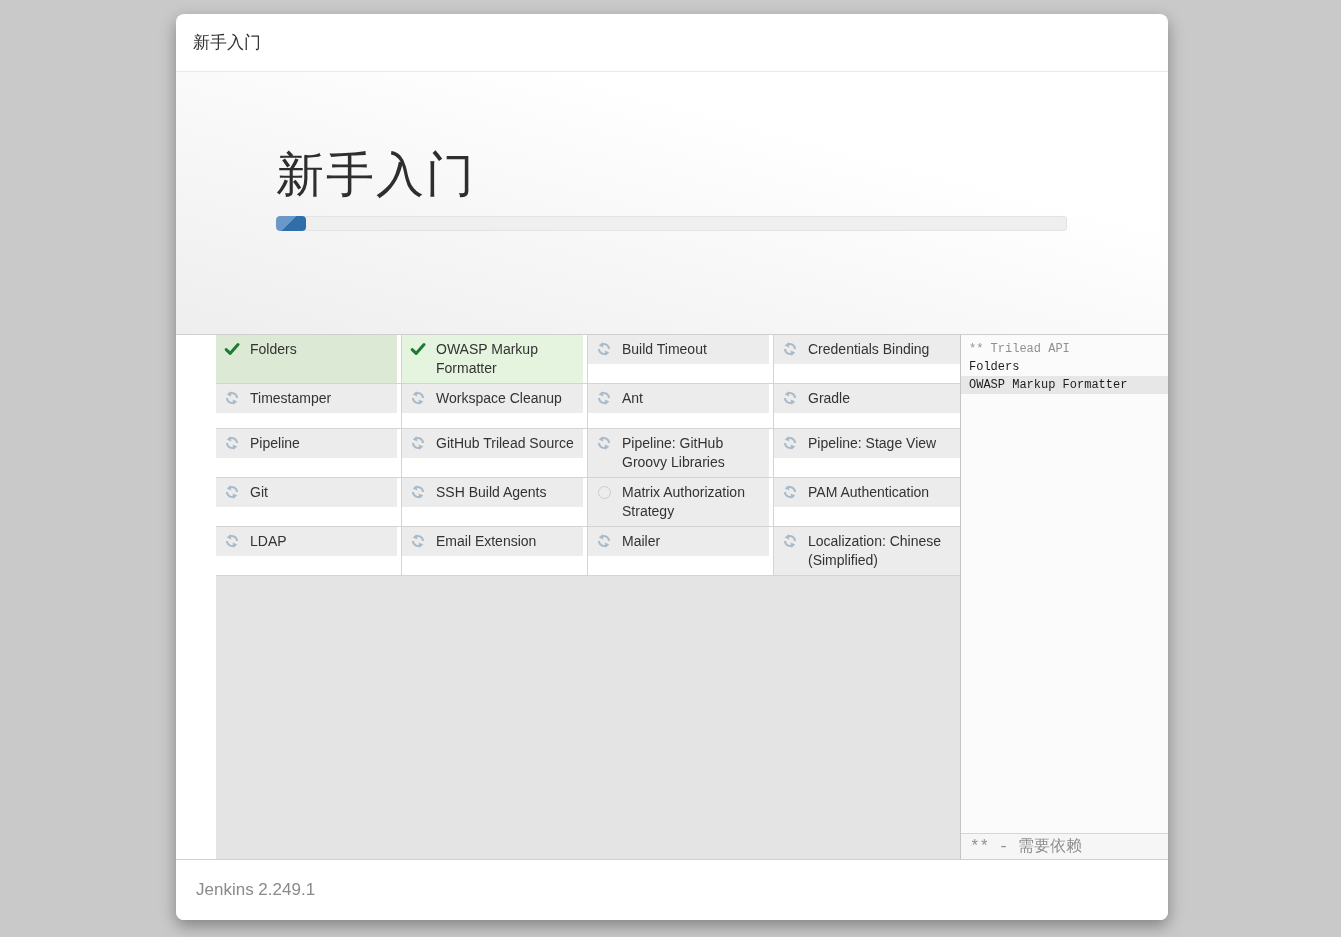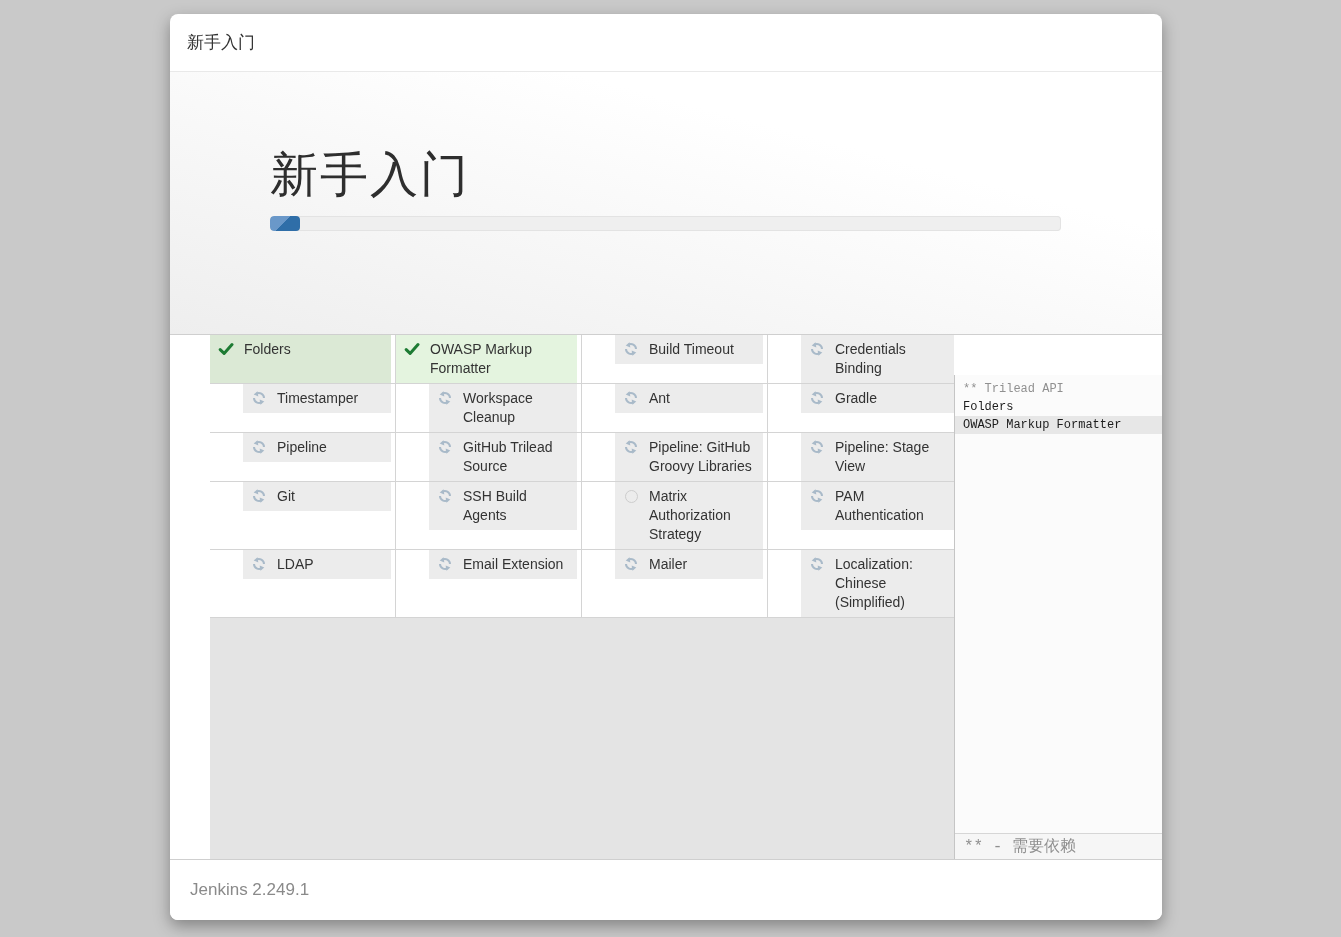--- a/index.html
+++ b/index.html
@@ -13,21 +13,21 @@
     --grid-border:#d4d4d4;
   }
   *{box-sizing:border-box;}
   html,body{margin:0;padding:0;}
   body{
     width:1341px;height:937px;position:relative;
     background:#c9c9c9;
     font-family:"Liberation Sans","DejaVu Sans",sans-serif;
   }
   .dialog{
-    position:absolute;left:170px;top:14px;width:992px;height:906px;
+    position:absolute;left:176px;top:14px;width:992px;height:906px;
     background:#fff;border-radius:8px;overflow:hidden;
     box-shadow:0 6px 16px rgba(0,0,0,.35);
     display:flex;flex-direction:column;
   }
   .titlebar{
     flex:none;height:58px;display:flex;align-items:center;
     padding:0 17px;border-bottom:1px solid #e9e9e9;
     font-size:17px;font-weight:500;color:#333;
   }
   .hero{
@@ -71,35 +71,35 @@
   }
   .p-cell:nth-child(4){border-right:none;padding-right:0;}
   .chip{
     display:flex;align-items:flex-start;gap:10px;
     width:100%;padding:5px 8px;
     font-size:14px;line-height:19px;color:#333;
   }
   .chip.success,.chip.success-new{height:100%;}
   .chip.success{background:var(--success-bg);}
   .chip.success-new{background:var(--success-bg-new);}
-  .chip.installing,.chip.pending{background:var(--installing-bg);height:auto;margin-left:33px;}
+  .chip.installing,.chip.pending{background:var(--installing-bg);height:auto;}
   .st-icon{
     flex:none;width:16px;height:16px;margin-top:1px;
     display:inline-flex;align-items:center;justify-content:center;
   }
   .st-icon svg{width:16px;height:16px;display:block;}
   .st-icon.check{color:var(--success-icon);}
   .st-icon.spinner{color:var(--spinner-color);}
   .circle{
     width:13px;height:13px;border-radius:50%;
     border:1.5px solid #cdcdcd;background:transparent;display:block;margin-top:1px;
   }
   .log-panel{
     flex:1;min-width:0;display:flex;flex-direction:column;
-    border-left:1px solid #c5c5c5;background:#fbfbfb;margin-top:40px;
+    border-left:1px solid #c5c5c5;background:#fbfbfb;
   }
   .log-body{
     flex:1;padding-top:5px;overflow:hidden;
     font-family:"Liberation Mono","DejaVu Sans Mono",monospace;
     font-size:12px;
   }
   .log-line{padding:2px 8px;color:#1c1c1c;white-space:nowrap;}
   .log-line.dim{color:#909090;}
   .log-line.active{background:#e7e7e7;}
   .log-footer{

